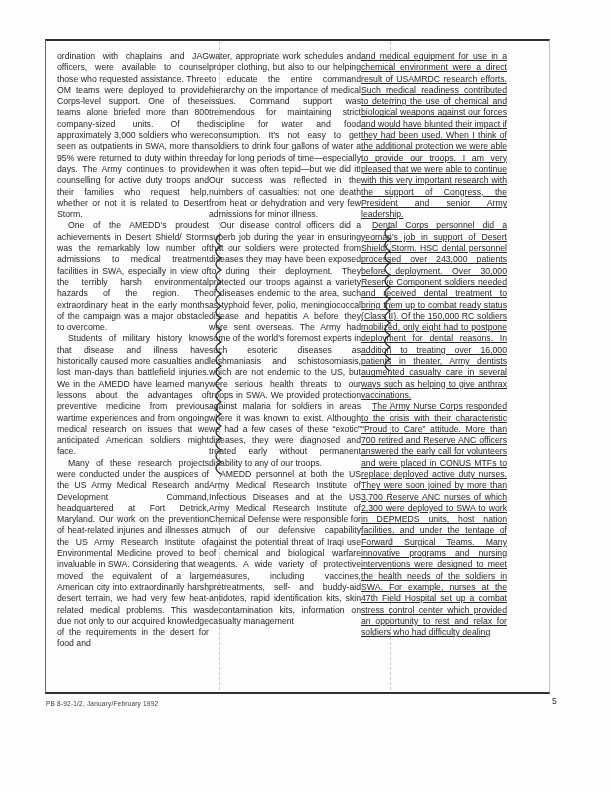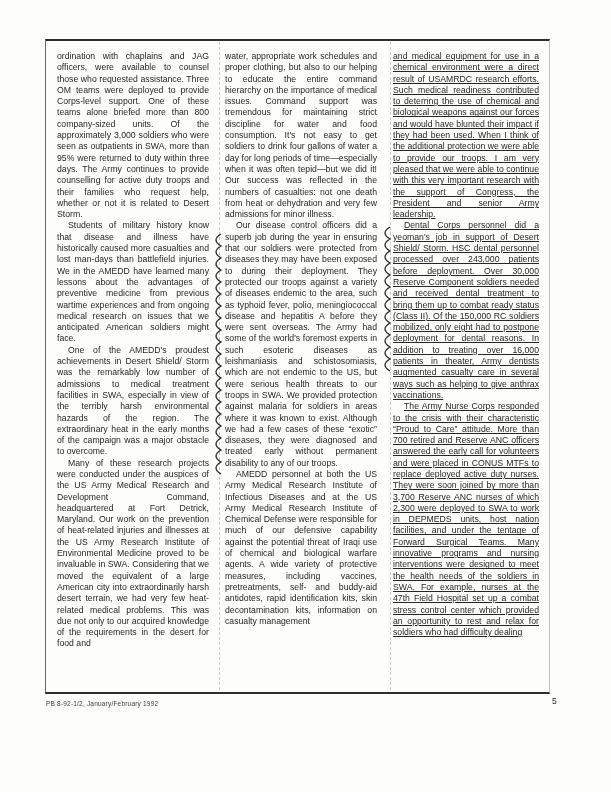--- a/index.html
+++ b/index.html
@@ -13,21 +13,20 @@
   .page{position:absolute;inset:0;}
   .content-box{
     position:absolute;left:45px;top:39px;width:505px;height:655px;
     box-sizing:border-box;
     border-top:2px solid #2e2e2e;
     border-bottom:2px solid #2e2e2e;
     border-left:1px solid #6a6a6a;
     border-right:1px solid #c0c0c0;
     padding:10px 10px 8px 11px;
     display:flex;
-    justify-content:space-between;
     overflow:hidden;
     background:#fdfdfc;
   }
   .col{
     font-size:8.7px;
     line-height:11.3px;
     color:#262626;
     text-align:justify;
     overflow:hidden;
   }
@@ -56,22 +55,22 @@
 </style>
 </head>
 <body>
 
 <div class="page">
 
   <div class="content-box">
 
     <div class="col col1">
       <p>ordination with chaplains and JAG officers, were available to counsel those who requested assistance. Three OM teams were deployed to provide Corps-level support. One of these teams alone briefed more than 800 company-sized units. Of the approximately 3,000 soldiers who were seen as outpatients in SWA, more than 95% were returned to duty within three days. The Army continues to provide counselling for active duty troops and their families who request help, whether or not it is related to Desert Storm.</p>
+      <p class="indent">One of the AMEDD's proudest achievements in Desert Shield/ Storm was the remarkably low number of admissions to medical treatment facilities in SWA, especially in view of the terribly harsh environmental hazards of the region. The extraordinary heat in the early months of the campaign was a major obstacle to overcome.</p>
       <p class="indent">Students of military history know that disease and illness have historically caused more casualties and lost man-days than battlefield injuries. We in the AMEDD have learned many lessons about the advantages of preventive medicine from previous wartime experiences and from ongoing medical research on issues that we anticipated American soldiers might face.</p>
-      <p class="indent">One of the AMEDD's proudest achievements in Desert Shield/ Storm was the remarkably low number of admissions to medical treatment facilities in SWA, especially in view of the terribly harsh environmental hazards of the region. The extraordinary heat in the early months of the campaign was a major obstacle to overcome.</p>
       <p class="indent">Many of these research projects were conducted under the auspices of the US Army Medical Research and Development Command, headquartered at Fort Detrick, Maryland. Our work on the prevention of heat-related injuries and illnesses at the US Army Research Institute of Environmental Medicine proved to be invaluable in SWA. Considering that we moved the equivalent of a large American city into extraordinarily harsh desert terrain, we had very few heat-related medical problems. This was due not only to our acquired knowledge of the requirements in the desert for food and</p>
     </div>
 
     <div class="col col2">
       <p>water, appropriate work schedules and proper clothing, but also to our helping to educate the entire command hierarchy on the importance of medical issues. Command support was tremendous for maintaining strict discipline for water and food consumption. It's not easy to get soldiers to drink four gallons of water a day for long periods of time—especially when it was often tepid—but we did it! Our success was reflected in the numbers of casualties: not one death from heat or dehydration and very few admissions for minor illness.</p>
       <p class="indent">Our disease control officers did a superb job during the year in ensuring that our soldiers were protected from diseases they may have been exposed to during their deployment. They protected our troops against a variety of diseases endemic to the area, such as typhoid fever, polio, meningiococcal disease and hepatitis A before they were sent overseas. The Army had some of the world's foremost experts in such esoteric diseases as leishmaniasis and schistosomiasis, which are not endemic to the US, but were serious health threats to our troops in SWA. We provided protection against malaria for soldiers in areas where it was known to exist. Although we had a few cases of these “exotic” diseases, they were diagnosed and treated early without permanent disability to any of our troops.</p>
       <p class="indent">AMEDD personnel at both the US Army Medical Research Institute of Infectious Diseases and at the US Army Medical Research Institute of Chemical Defense were responsible for much of our defensive capability against the potential threat of Iraqi use of chemical and biological warfare agents. A wide variety of protective measures, including vaccines, pretreatments, self- and buddy-aid antidotes, rapid identification kits, skin decontamination kits, information on casualty management</p>
     </div>
 
     <div class="col col3">

